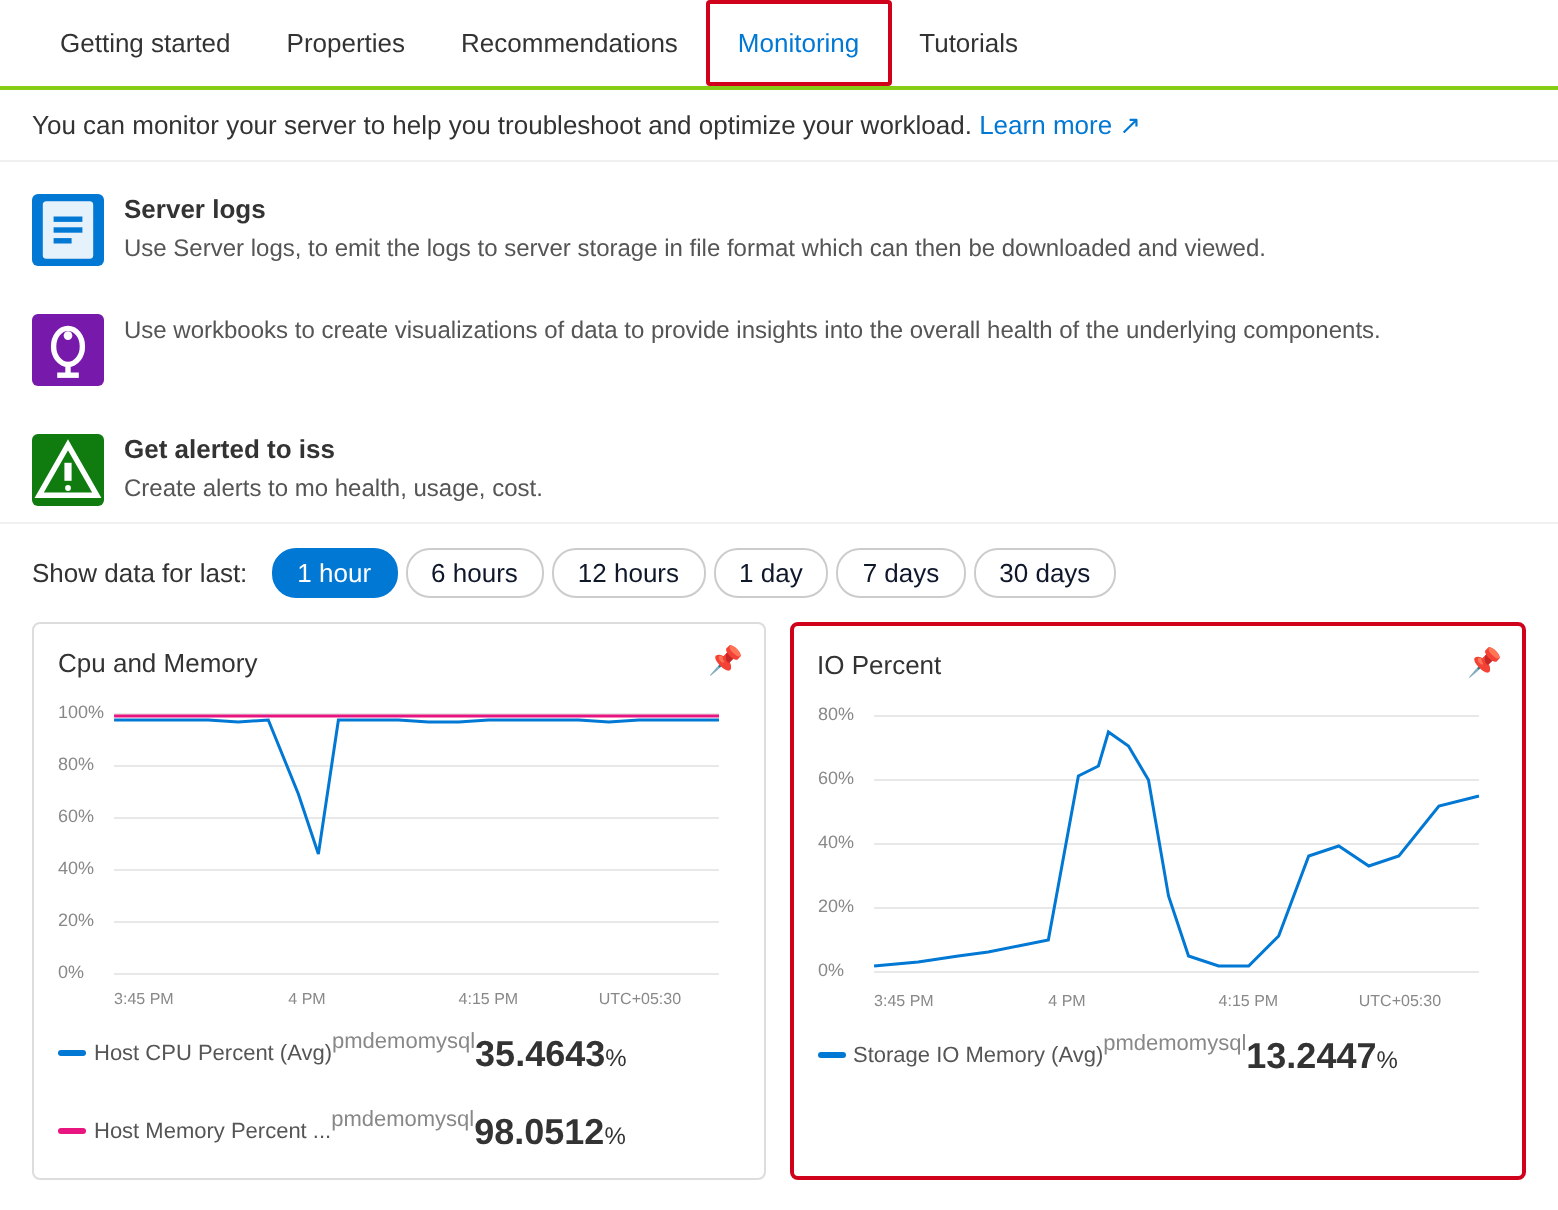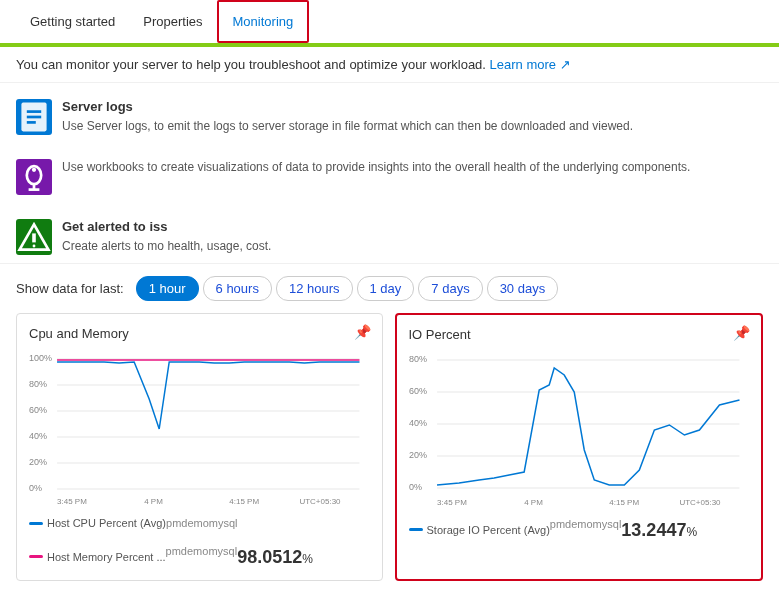--- a/index.html
+++ b/index.html
@@ -1,40 +1,40 @@
 <!DOCTYPE html>
 <html><head>
   <meta charset="utf-8">
   <style>
     * { box-sizing: border-box; margin: 0; padding: 0; }
     body { font-family: 'Segoe UI', Arial, sans-serif; font-size: 13px; background: #fff; color: #333; width: 779px; }
 
     
-    .top-nav { display: flex; align-items: center; border-bottom: 4px solid #84cc16; padding: 0 16px; }
+    .top-nav { display: flex; align-items: center; border-bottom: 2px solid #84cc16; padding: 0 16px; }
     .nav-item { padding: 12px 14px; cursor: pointer; color: #333; font-size: 13px; white-space: nowrap; }
     .nav-item.active { color: #0078d4; border: 2px solid #d0021b; border-radius: 2px; font-weight: 500; }
 
     
     .info-bar { padding: 10px 16px; font-size: 13px; border-bottom: 1px solid #f0f0f0; }
     .info-bar a { color: #0078d4; text-decoration: none; }
 
     
     .feature-cards { display: flex; padding: 16px 16px 8px; gap: 24px; border-bottom: 1px solid #f0f0f0; flex-direction: column; }
     .feature-card { display: flex; gap: 10px; flex: 1; min-width: 0; }
     .feature-icon { width: 36px; height: 36px; flex-shrink: 0; display: flex; align-items: center; justify-content: center; border-radius: 3px; }
     .icon-blue { background: #0078d4; }
     .icon-purple { background: #7719aa; }
     .icon-green { background: #107c10; }
     .feature-card-content h3 { font-size: 13px; font-weight: 600; margin-bottom: 4px; }
     .feature-card-content p { font-size: 12px; color: #555; line-height: 1.4; }
 
     
     .time-filter { display: flex; align-items: center; padding: 12px 16px; gap: 4px; }
     .time-filter-label { font-size: 13px; margin-right: 8px; font-weight: 500; }
-    .time-btn { padding: 4px 12px; border-radius: 12px; cursor: pointer; border: 1px solid #ccc; background: #fff; font-size: 13px; color: #1d4ed8; }
+    .time-btn { padding: 4px 12px; border-radius: 12px; cursor: pointer; border: 1px solid #ccc; background: #fff; font-size: 13px; color: #0f172a; }
     .time-btn.active { background: #0078d4; color: #fff; border-color: #0078d4; border-radius: 12px; }
 
     
     .charts-row { display: flex; gap: 12px; padding: 0 16px 16px; }
     .chart-card { flex: 1; border: 1px solid #ddd; border-radius: 4px; padding: 12px; position: relative; min-width: 0; }
     .chart-card.highlighted { border: 2px solid #d0021b; }
     .chart-title { font-size: 13px; font-weight: 500; margin-bottom: 8px; }
     .pin-icon { position: absolute; top: 10px; right: 10px; color: #666; cursor: pointer; font-size: 14px; }
 
     
@@ -48,21 +48,23 @@
     .legend-color { width: 14px; height: 3px; display: inline-block; border-radius: 2px; }
     .legend-value { font-size: 18px; font-weight: 600; color: #333; margin-top: 2px; }
     .legend-unit { font-size: 12px; font-weight: normal; }
   </style>
 </head>
 <body>
 
 <nav class="top-nav">
   <div class="nav-item">Getting started</div>
   <div class="nav-item">Properties</div>
+  <div class="nav-item">Recommendations</div>
   <div class="nav-item active">Monitoring</div>
+  <div class="nav-item">Tutorials</div>
 </nav>
 
 <div class="info-bar">
   <span>You can monitor your server to help you troubleshoot and optimize your workload.</span>
   <a href="#"> <span>Learn more</span> ↗</a>
 </div>
 
 <div class="feature-cards">
   <div class="feature-card">
     <div class="feature-icon icon-blue">
@@ -150,20 +152,23 @@
         <text x="270" y="155" font-size="8" fill="#888">UTC+05:30</text>
       </svg>
     </div>
     <div class="chart-legend">
       <div class="legend-item">
         <div class="legend-label-row">
           <span class="legend-color" style="background:#0078d4;"></span>
           <span>Host CPU Percent (Avg)</span>
         </div>
         <div style="font-size:11px;color:#888;">pmdemomysql</div>
+        <div class="legend-value">
+          <span>35.4643</span><span class="legend-unit">%</span>
+        </div>
       </div>
       <div class="legend-item">
         <div class="legend-label-row">
           <span class="legend-color" style="background:#e81480;"></span>
           <span>Host Memory Percent ...</span>
         </div>
         <div style="font-size:11px;color:#888;">pmdemomysql</div>
         <div class="legend-value">
           <span>98.0512</span><span class="legend-unit">%</span>
         </div>
@@ -194,21 +199,21 @@
         <text x="28" y="155" font-size="8" fill="#888">3:45 PM</text>
         <text x="115" y="155" font-size="8" fill="#888">4 PM</text>
         <text x="200" y="155" font-size="8" fill="#888">4:15 PM</text>
         <text x="270" y="155" font-size="8" fill="#888">UTC+05:30</text>
       </svg>
     </div>
     <div class="chart-legend">
       <div class="legend-item">
         <div class="legend-label-row">
           <span class="legend-color" style="background:#0078d4;"></span>
-          <span>Storage IO Percent (Avg)</span>
+          <span>Storage IO Memory (Avg)</span>
         </div>
         <div style="font-size:11px;color:#888;">pmdemomysql</div>
         <div class="legend-value">
           <span>13.2447</span><span class="legend-unit">%</span>
         </div>
       </div>
     </div>
   </div>
 
 </div>

